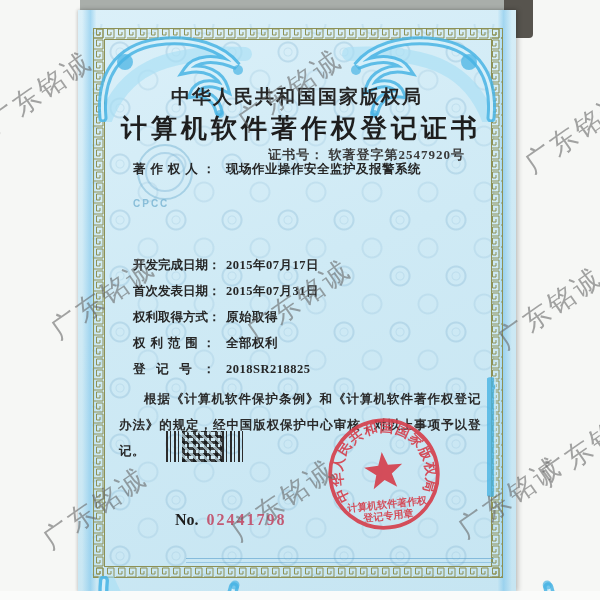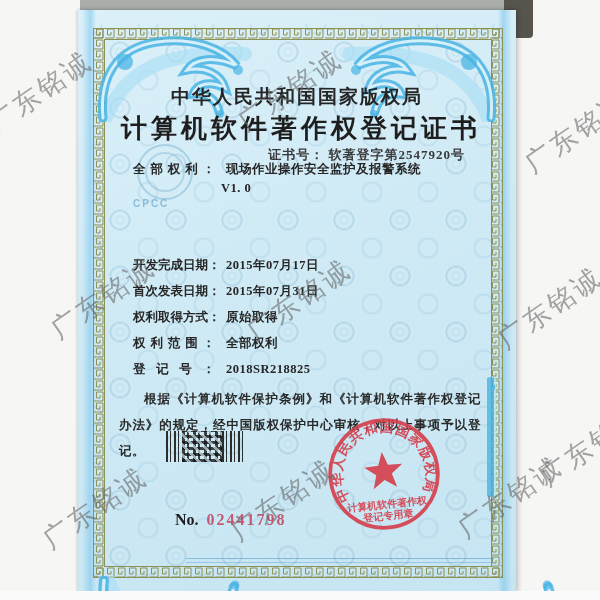--- a/index.html
+++ b/index.html
@@ -147,22 +147,21 @@
     <div class="bottom-line"></div>
 
     <div class="cpcc"></div>
     <div class="cpcc-label">CPCC</div>
 
     <div class="t-authority">中华人民共和国国家版权局</div>
     <div class="t-title">计算机软件著作权登记证书</div>
     <div class="t-certno"><span>证书号：</span>&nbsp;<span>软著登字第2547920号</span></div>
 
     <div class="frow" style="top:151px;">
-      <span class="lbl">全部权利：</span><span class="val">现场作业操作安全监护及报警系统</span>
-      <div class="val2">V1. 0</div>
+      <span class="lbl">著作权人：</span><span class="val">现场作业操作安全监护及报警系统</span>
     </div>
     <div class="frow" style="top:247px;">
       <span class="lbl">开发完成日期：</span><span class="val">2015年07月17日</span>
     </div>
     <div class="frow" style="top:273px;">
       <span class="lbl">首次发表日期：</span><span class="val">2015年07月31日</span>
     </div>
     <div class="frow" style="top:299px;">
       <span class="lbl">权利取得方式：</span><span class="val">原始取得</span>
     </div>

